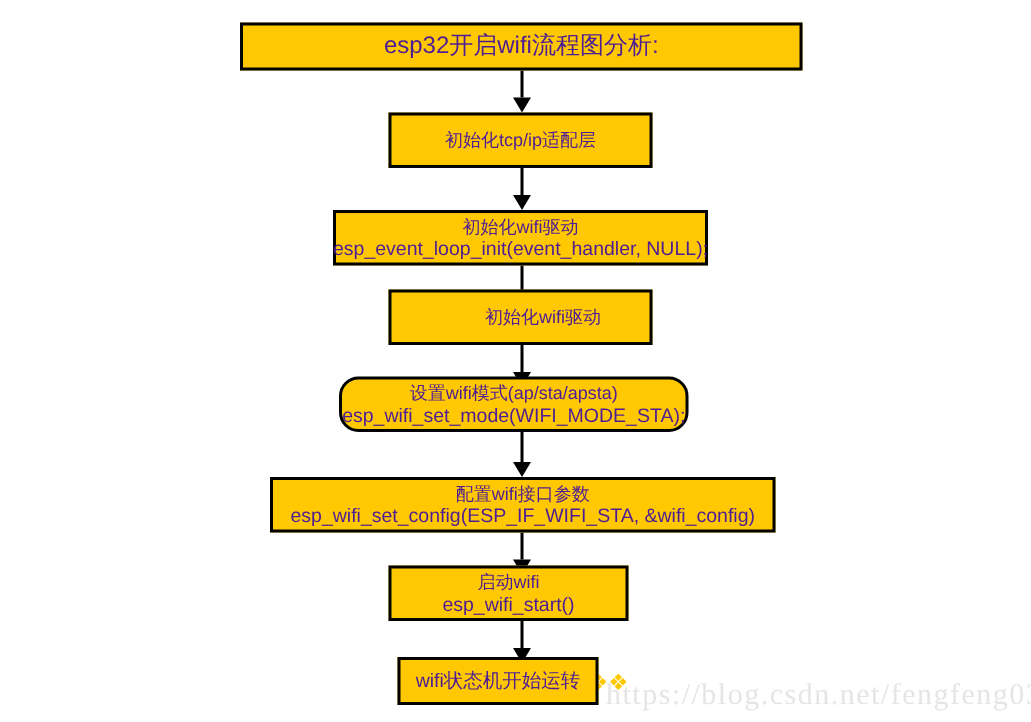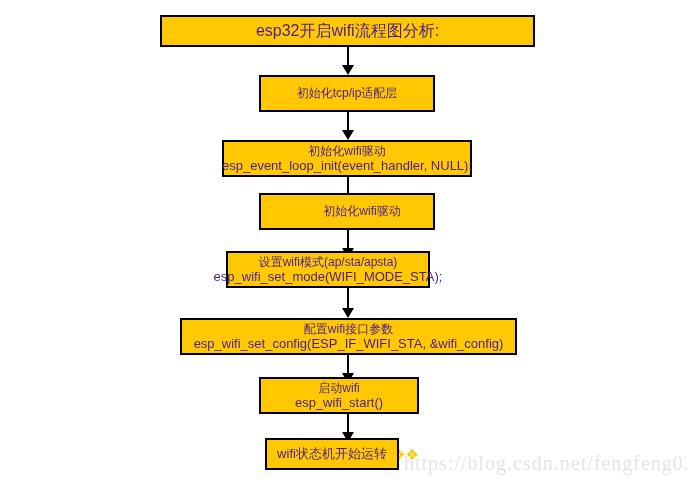--- a/index.html
+++ b/index.html
@@ -133,21 +133,21 @@
 
   <div class="node" style="left:259px; top:193px; width:176px; height:37px;padding-left:30px;">
     <span class="line1">初始化wifi驱动</span>
   </div>
 
   <div class="arrow" style="left:341px; top:230px; width:14px; height:28px;">
     <div class="stem" style="height:18px;"></div>
     <div class="head"></div>
   </div>
 
-  <div class="node" style="left:226px; top:251px; width:204px; height:37px;">
+  <div class="node" style="left:226px; top:251px; width:233px; height:37px;border-radius:13px;">
     <span class="line1">设置wifi模式(ap/sta/apsta)</span>
     <span class="line2">esp_wifi_set_mode(WIFI_MODE_STA);</span>
   </div>
 
   <div class="arrow" style="left:341px; top:288px; width:14px; height:30px;">
     <div class="stem" style="height:20px;"></div>
     <div class="head"></div>
   </div>
 
   <div class="node" style="left:180px; top:318px; width:337px; height:37px;">

